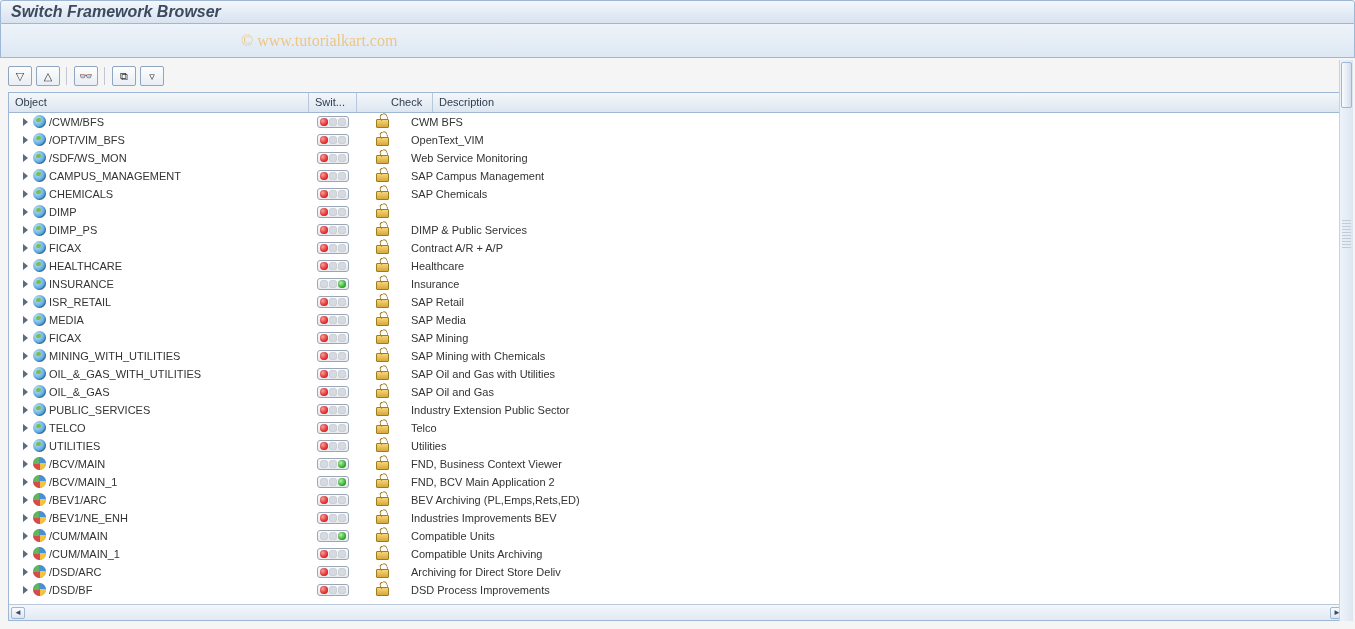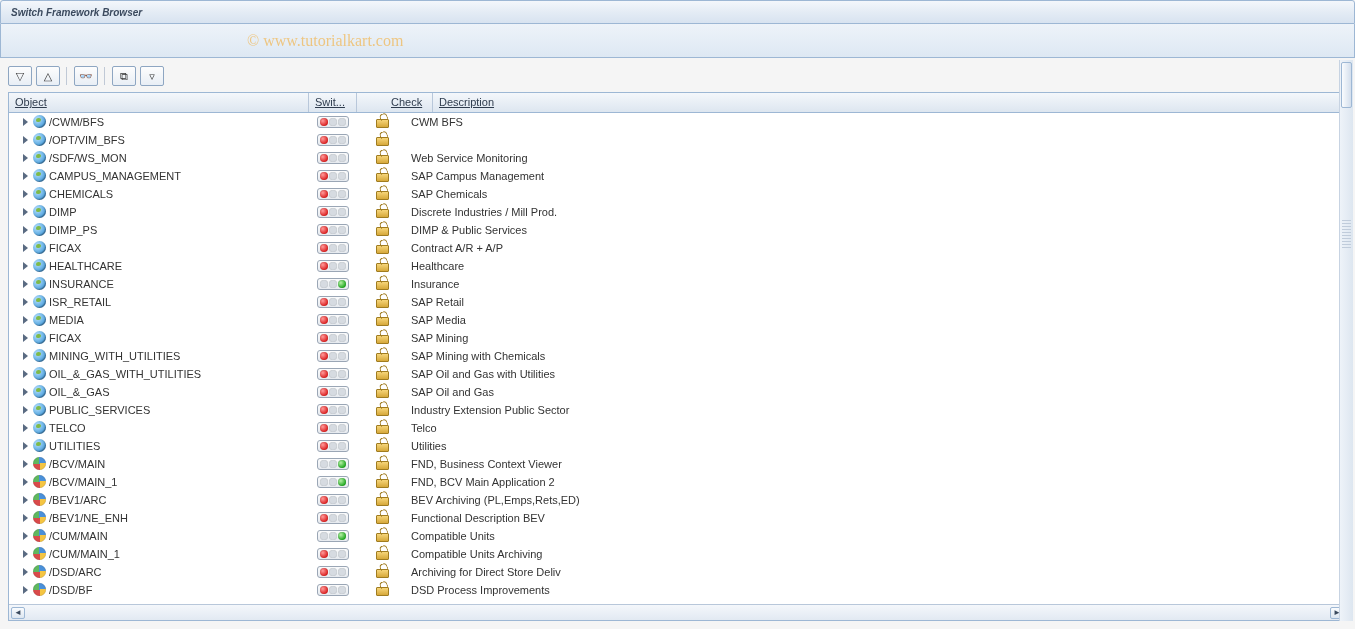--- a/index.html
+++ b/index.html
@@ -16,32 +16,32 @@
     .title-bar {
       background: linear-gradient(to bottom, #f4f7fb 0%, #e4ecf5 50%, #d8e3f0 100%);
       border: 1px solid #9db7d4;
       border-radius: 3px 3px 0 0;
       padding: 4px 10px;
       height: 24px;
       display: flex;
       align-items: center;
     }
     .title-bar h1 {
-      font-size: 10px;
+      font-size: 16px;
       font-weight: bold;
       font-style: italic;
       color: #3b4a5e;
     }
     .toolbar-spacer {
       background: linear-gradient(to bottom, #eef3f9 0%, #dde8f3 100%);
       border-left: 1px solid #9db7d4;
       border-right: 1px solid #9db7d4;
       border-bottom: 1px solid #9db7d4;
       height: 34px;
-      padding: 6px 6px;
+      padding: 6px 0;
       display: flex;
       align-items: center;
     }
     .watermark {
       color: #f5a623;
       opacity: 0.55;
       font-size: 16px;
       font-weight: normal;
       margin-left: 240px;
       font-family: Georgia, serif;
@@ -84,21 +84,20 @@
       height: 20px;
     }
     .grid-header .col {
       border-right: 1px solid #b8c7da;
       padding: 3px 6px;
       font-size: 11px;
       color: #2f3c4e;
       overflow: hidden;
       white-space: nowrap;
       text-overflow: ellipsis;
-      text-decoration: underline;
     }
     .col-object { width: 300px; }
     .col-swit { width: 48px; }
     .col-check { width: 48px; margin-left: 28px; }
     .col-desc { flex: 1; }
     .grid-body {
       overflow-y: auto;
       height: calc(100% - 38px);
       background: #fff;
     }
@@ -263,20 +262,21 @@
           <div class="cell cell-swit">
             <span class="traffic red">
               <span class="dot"></span>
               <span class="dot"></span>
               <span class="dot"></span>
             </span>
           </div>
           <div class="cell cell-check">
             <span class="lock"></span>
           </div>
+          <div class="cell cell-desc">OpenText_VIM</div>
         </div>
         <div class="row">
           <div class="cell cell-object">
             <div class="tri"></div>
             <span class="obj-icon globe"></span>
             <span>/SDF/WS_MON</span>
           </div>
           <div class="cell cell-swit">
             <span class="traffic red">
               <span class="dot"></span>
@@ -334,21 +334,20 @@
           <div class="cell cell-swit">
             <span class="traffic red">
               <span class="dot"></span>
               <span class="dot"></span>
               <span class="dot"></span>
             </span>
           </div>
           <div class="cell cell-check">
             <span class="lock"></span>
           </div>
-          <div class="cell cell-desc">Discrete Industries / Mill Prod.</div>
         </div>
         <div class="row">
           <div class="cell cell-object">
             <div class="tri"></div>
             <span class="obj-icon globe"></span>
             <span>DIMP_PS</span>
           </div>
           <div class="cell cell-swit">
             <span class="traffic red">
               <span class="dot"></span>
@@ -640,21 +639,21 @@
           <div class="cell cell-swit">
             <span class="traffic red">
               <span class="dot"></span>
               <span class="dot"></span>
               <span class="dot"></span>
             </span>
           </div>
           <div class="cell cell-check">
             <span class="lock"></span>
           </div>
-          <div class="cell cell-desc">Functional Description BEV</div>
+          <div class="cell cell-desc">Industries Improvements BEV</div>
         </div>
         <div class="row">
           <div class="cell cell-object">
             <div class="tri"></div>
             <span class="obj-icon pie"></span>
             <span>/CUM/MAIN</span>
           </div>
           <div class="cell cell-swit">
             <span class="traffic green">
               <span class="dot"></span>

